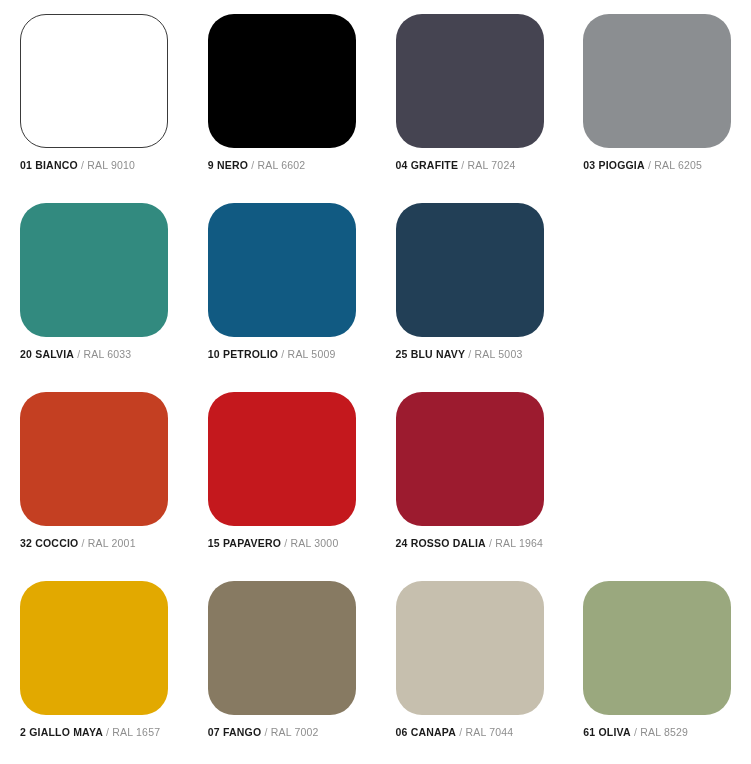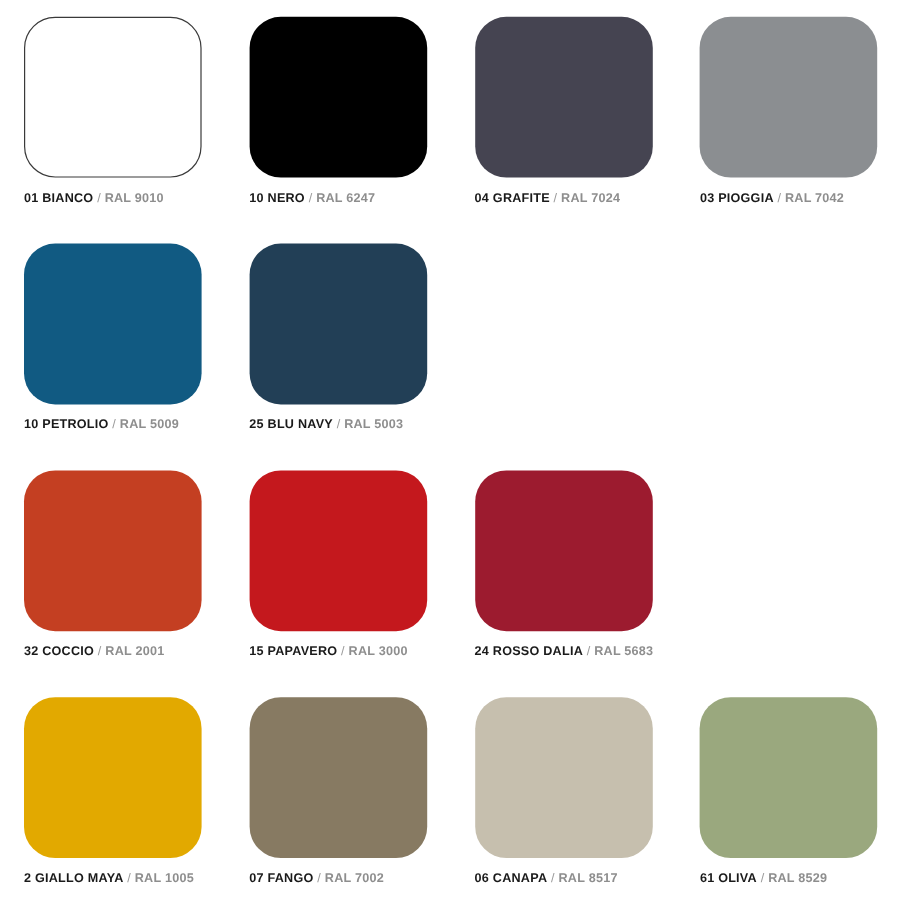--- a/index.html
+++ b/index.html
@@ -60,64 +60,72 @@
     font-weight: bold;
     color: #1a1a1a;
     text-align: center;
   }
   .caption .sep {
     color: #9a9a9a;
     font-weight: normal;
   }
   .caption .ral {
     color: #8e8e8e;
-    font-weight: bold;
+    font-weight: normal;
   }
 </style>
 </head>
 <body>
 
 <div class="palette">
 
   <div class="swatch-row">
     <div class="swatch-cell">
       <div class="chip outlined" style="background-color: rgb(255, 255, 255);"></div>
       <div class="caption">
         <span class="name">01 BIANCO</span>
         <span class="sep">/</span>
         <span class="ral">RAL 9010</span>
       </div>
     </div>
     <div class="swatch-cell">
       <div class="chip" style="background-color: rgb(0, 0, 0);"></div>
       <div class="caption">
-        <span class="name">10 NERO</span>
-        <span class="sep">/</span>
-        <span class="ral">RAL 6247</span>
+        <span class="name">9 NERO</span>
+        <span class="sep">/</span>
+        <span class="ral">RAL 6602</span>
       </div>
     </div>
     <div class="swatch-cell">
       <div class="chip" style="background-color: rgb(69, 68, 81);"></div>
       <div class="caption">
         <span class="name">04 GRAFITE</span>
         <span class="sep">/</span>
         <span class="ral">RAL 7024</span>
       </div>
     </div>
     <div class="swatch-cell">
       <div class="chip" style="background-color: rgb(139, 142, 145);"></div>
       <div class="caption">
         <span class="name">03 PIOGGIA</span>
         <span class="sep">/</span>
-        <span class="ral">RAL 7042</span>
-      </div>
-    </div>
-  </div>
-
-  <div class="swatch-row">
+        <span class="ral">RAL 6205</span>
+      </div>
+    </div>
+  </div>
+
+  <div class="swatch-row">
+    <div class="swatch-cell">
+      <div class="chip" style="background-color: rgb(50, 138, 127);"></div>
+      <div class="caption">
+        <span class="name">20 SALVIA</span>
+        <span class="sep">/</span>
+        <span class="ral">RAL 6033</span>
+      </div>
+    </div>
     <div class="swatch-cell">
       <div class="chip" style="background-color: rgb(17, 90, 130);"></div>
       <div class="caption">
         <span class="name">10 PETROLIO</span>
         <span class="sep">/</span>
         <span class="ral">RAL 5009</span>
       </div>
     </div>
     <div class="swatch-cell">
       <div class="chip" style="background-color: rgb(34, 63, 86);"></div>
@@ -144,48 +152,48 @@
         <span class="name">15 PAPAVERO</span>
         <span class="sep">/</span>
         <span class="ral">RAL 3000</span>
       </div>
     </div>
     <div class="swatch-cell">
       <div class="chip" style="background-color: rgb(156, 27, 47);"></div>
       <div class="caption">
         <span class="name">24 ROSSO DALIA</span>
         <span class="sep">/</span>
-        <span class="ral">RAL 5683</span>
+        <span class="ral">RAL 1964</span>
       </div>
     </div>
   </div>
 
   <div class="swatch-row">
     <div class="swatch-cell">
       <div class="chip" style="background-color: rgb(226, 169, 0);"></div>
       <div class="caption">
         <span class="name">2 GIALLO MAYA</span>
         <span class="sep">/</span>
-        <span class="ral">RAL 1005</span>
+        <span class="ral">RAL 1657</span>
       </div>
     </div>
     <div class="swatch-cell">
       <div class="chip" style="background-color: rgb(135, 122, 98);"></div>
       <div class="caption">
         <span class="name">07 FANGO</span>
         <span class="sep">/</span>
         <span class="ral">RAL 7002</span>
       </div>
     </div>
     <div class="swatch-cell">
       <div class="chip" style="background-color: rgb(198, 191, 174);"></div>
       <div class="caption">
         <span class="name">06 CANAPA</span>
         <span class="sep">/</span>
-        <span class="ral">RAL 8517</span>
+        <span class="ral">RAL 7044</span>
       </div>
     </div>
     <div class="swatch-cell">
       <div class="chip" style="background-color: rgb(154, 168, 126);"></div>
       <div class="caption">
         <span class="name">61 OLIVA</span>
         <span class="sep">/</span>
         <span class="ral">RAL 8529</span>
       </div>
     </div>

